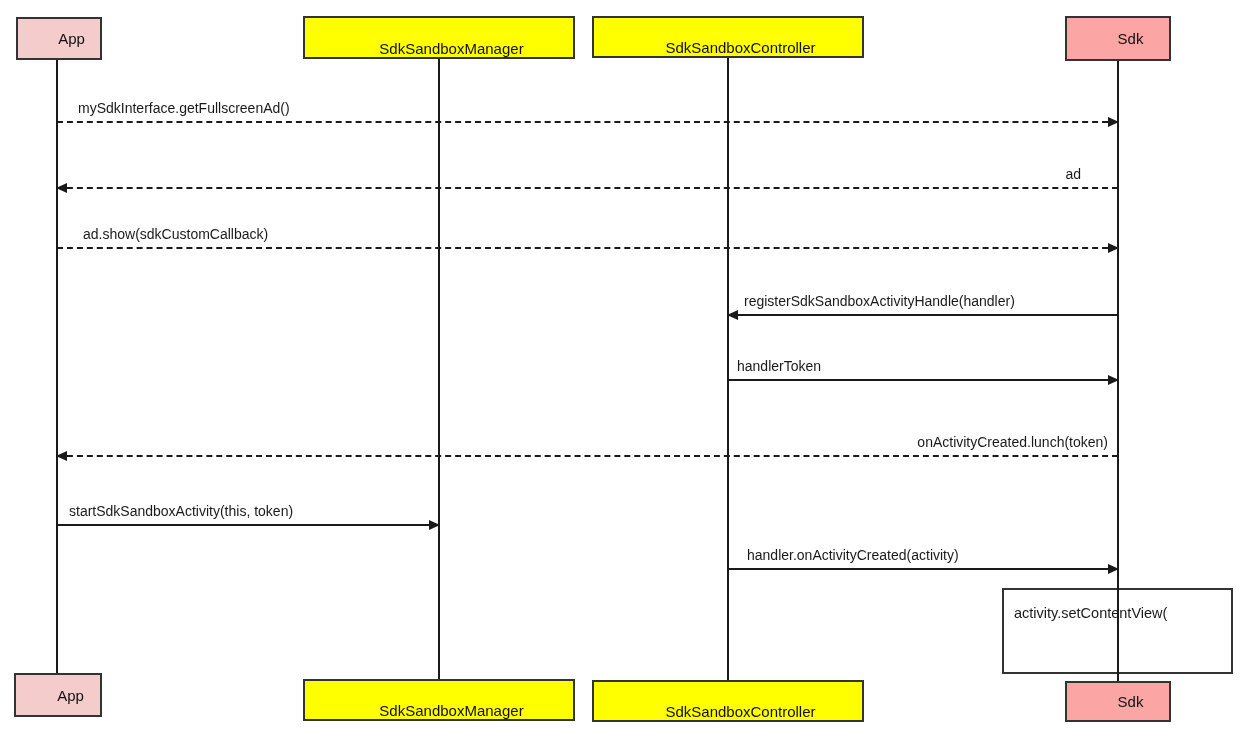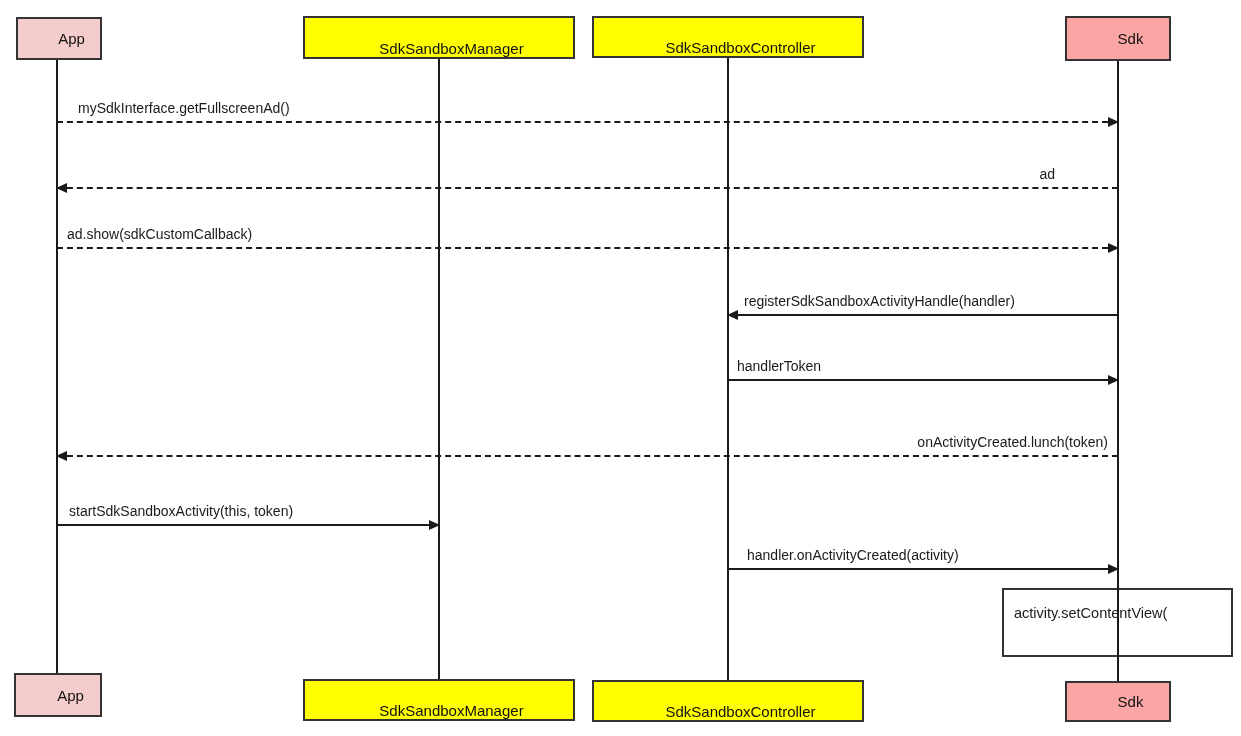--- a/index.html
+++ b/index.html
@@ -18,21 +18,21 @@
   .lifeline { position:absolute; width:2px; background:#1a1a1a; z-index:2; }
   .msg   { position:absolute; z-index:1; height:0; }
   .mline { position:absolute; left:0; right:0; top:0; height:0; border-top:2px solid #1a1a1a; }
   .msg.dashed .mline { border-top-style:dashed; }
   .mlabel { position:absolute; font-size:14px; color:#1a1a1a; white-space:nowrap; bottom:5px; }
   .ah { position:absolute; width:0; height:0; top:-4px;
         border-top:5px solid transparent; border-bottom:5px solid transparent; }
   .ah.right { right:-1px; border-left:11px solid #1a1a1a; }
   .ah.left  { left:-1px;  border-right:11px solid #1a1a1a; }
   .note {
-    position:absolute; box-sizing:border-box; left:1002px; top:588px; width:231px; height:69px;
+    position:absolute; box-sizing:border-box; left:1002px; top:588px; width:231px; height:86px;
     background:#ffffff; border:2px solid #333333; z-index:1;
     font-size:14.5px; line-height:22px; padding:12px 8px 0 10px; color:#1a1a1a;
   }
 </style>
 </head>
 <body>
 
 <div class="canvas">
 
   <div class="lifeline" style="left:56px;  top:60px; height:613px;"></div>
@@ -68,27 +68,27 @@
 
   <div class="msg dashed" style="left:57px; top:121px; width:1061px;">
     <div class="mline"></div>
     <span class="ah right"></span>
     <span class="mlabel" style="left:21px;">mySdkInterface.getFullscreenAd()</span>
   </div>
 
   <div class="msg dashed" style="left:57px; top:187px; width:1061px;">
     <div class="mline"></div>
     <span class="ah left"></span>
-    <span class="mlabel" style="right:63px;">ad</span>
+    <span class="mlabel" style="right:37px;">ad</span>
   </div>
 
   <div class="msg dashed" style="left:57px; top:247px; width:1061px;">
     <div class="mline"></div>
     <span class="ah right"></span>
-    <span class="mlabel" style="left:10px;">ad.show(sdkCustomCallback)</span>
+    <span class="mlabel" style="left:26px;">ad.show(sdkCustomCallback)</span>
   </div>
 
   <div class="msg" style="left:728px; top:314px; width:390px;">
     <div class="mline"></div>
     <span class="ah left"></span>
     <span class="mlabel" style="left:16px;text-align:right;">registerSdkSandboxActivityHandle(handler)</span>
   </div>
 
   <div class="msg" style="left:728px; top:379px; width:390px;">
     <div class="mline"></div>

